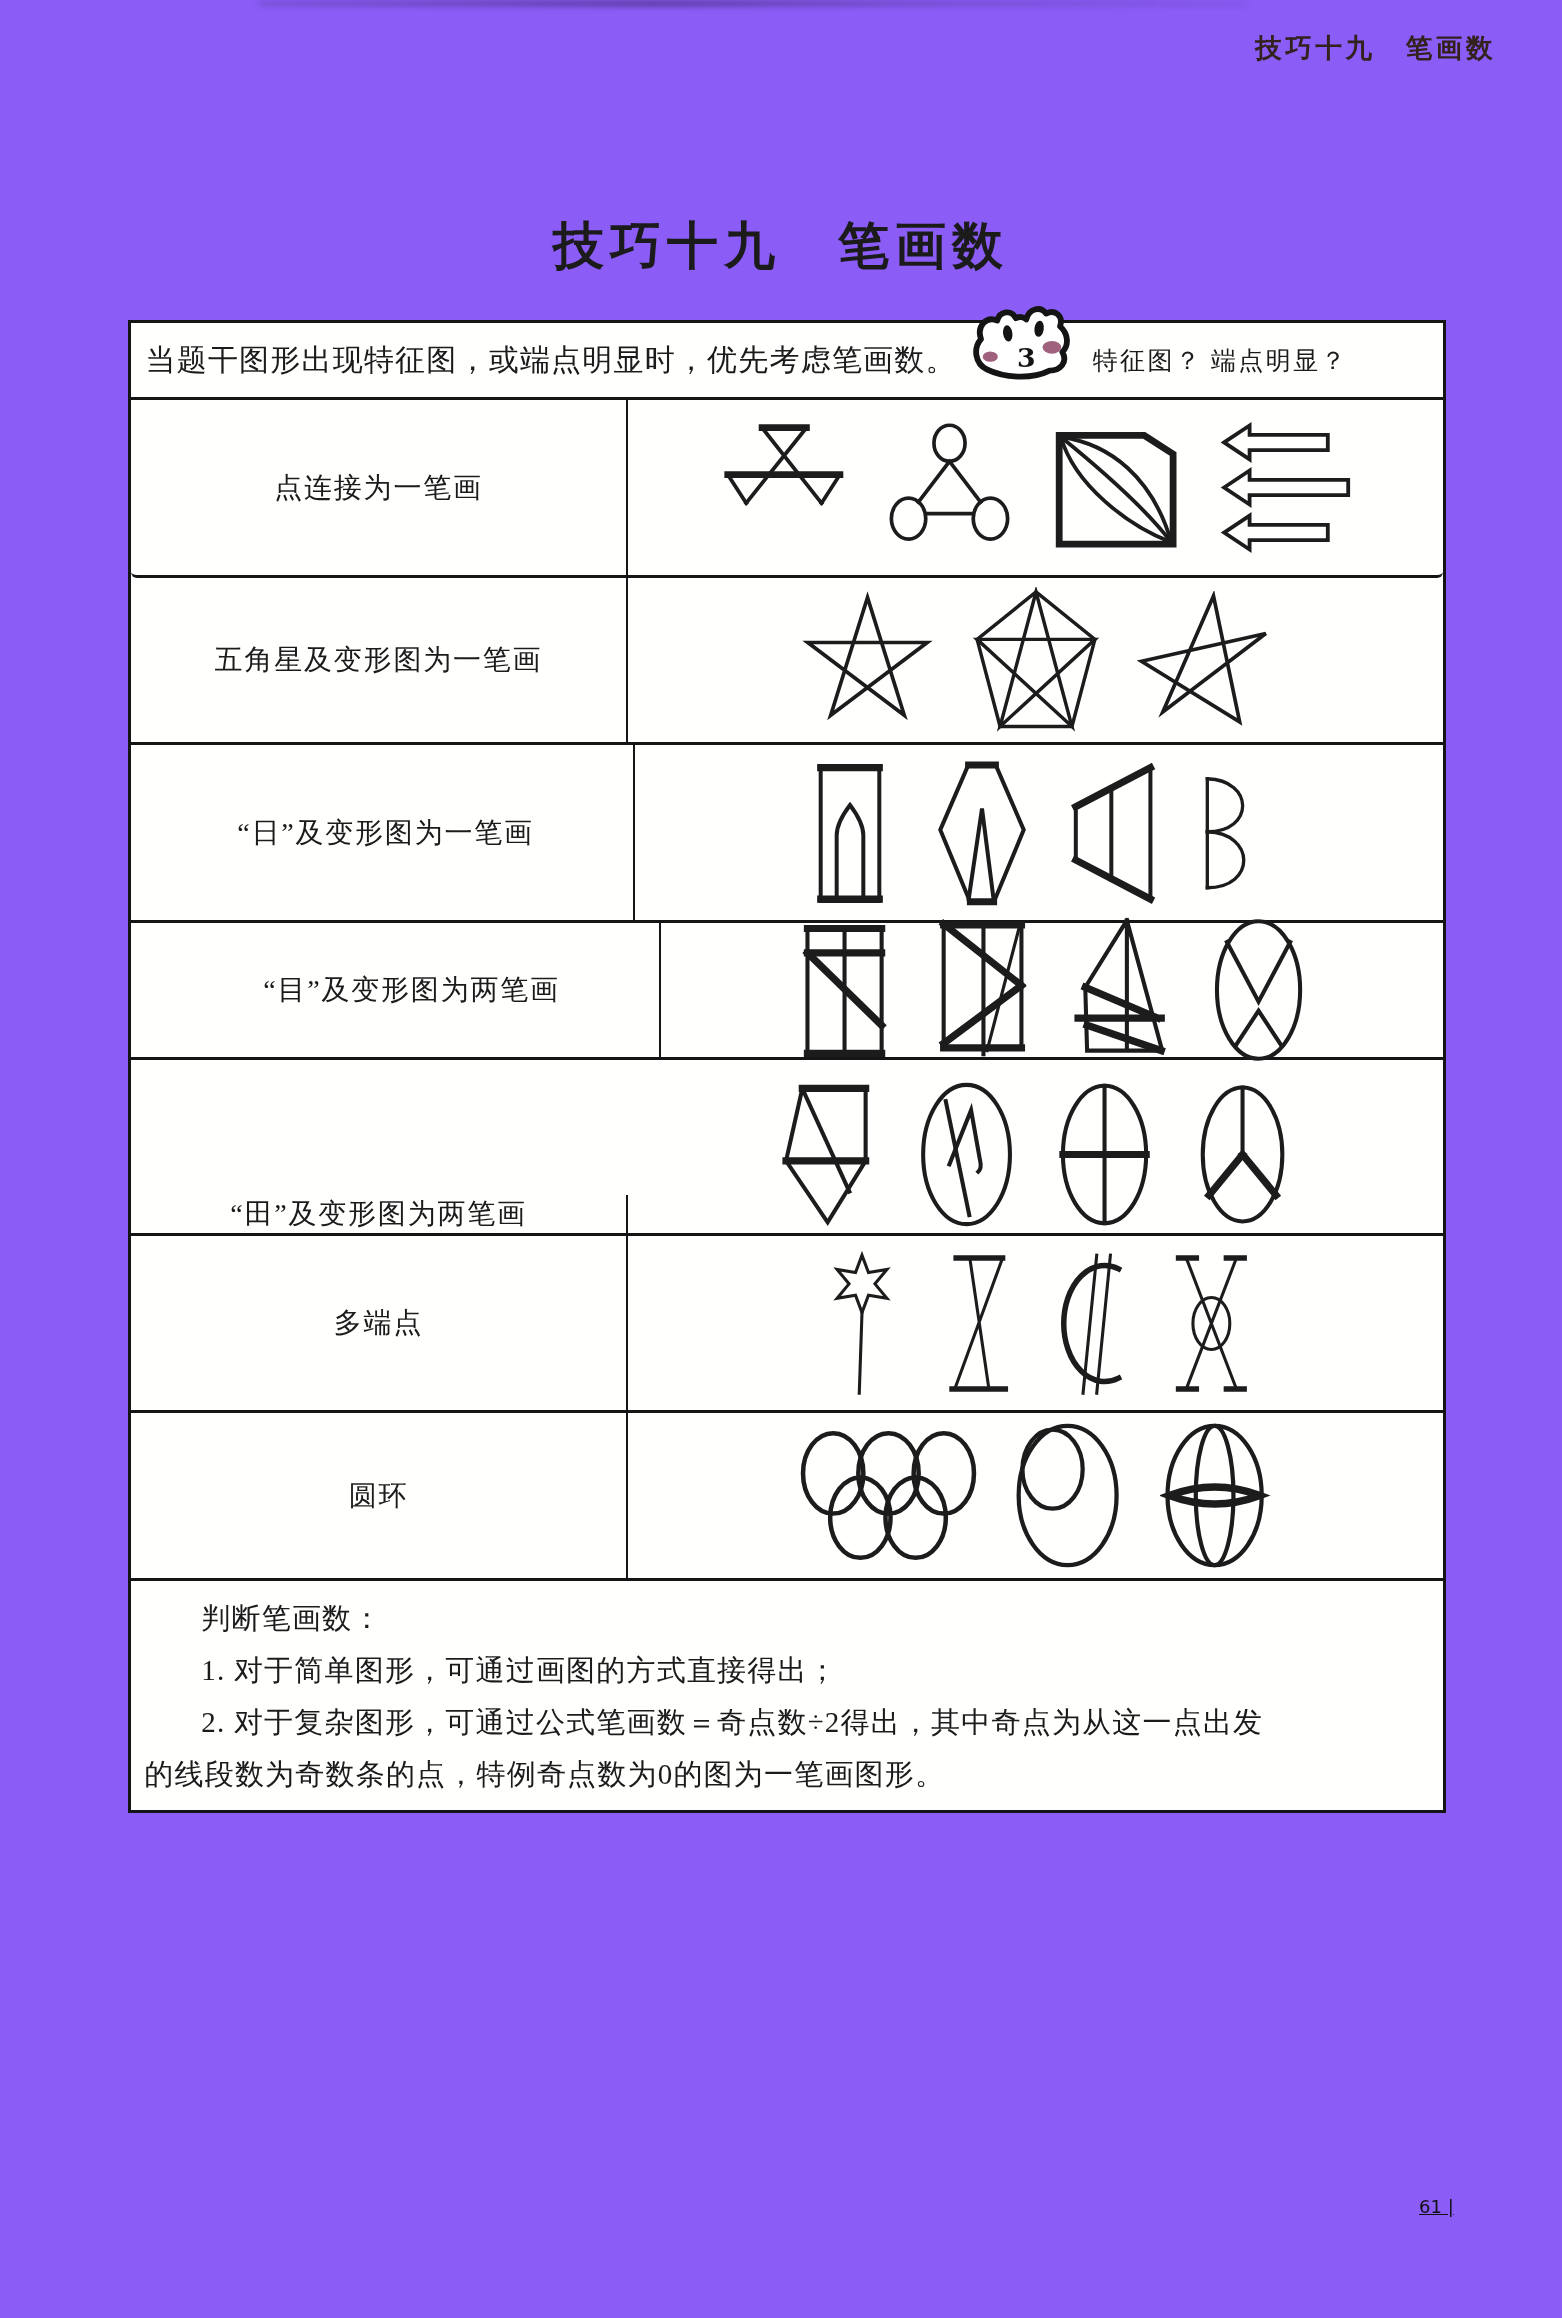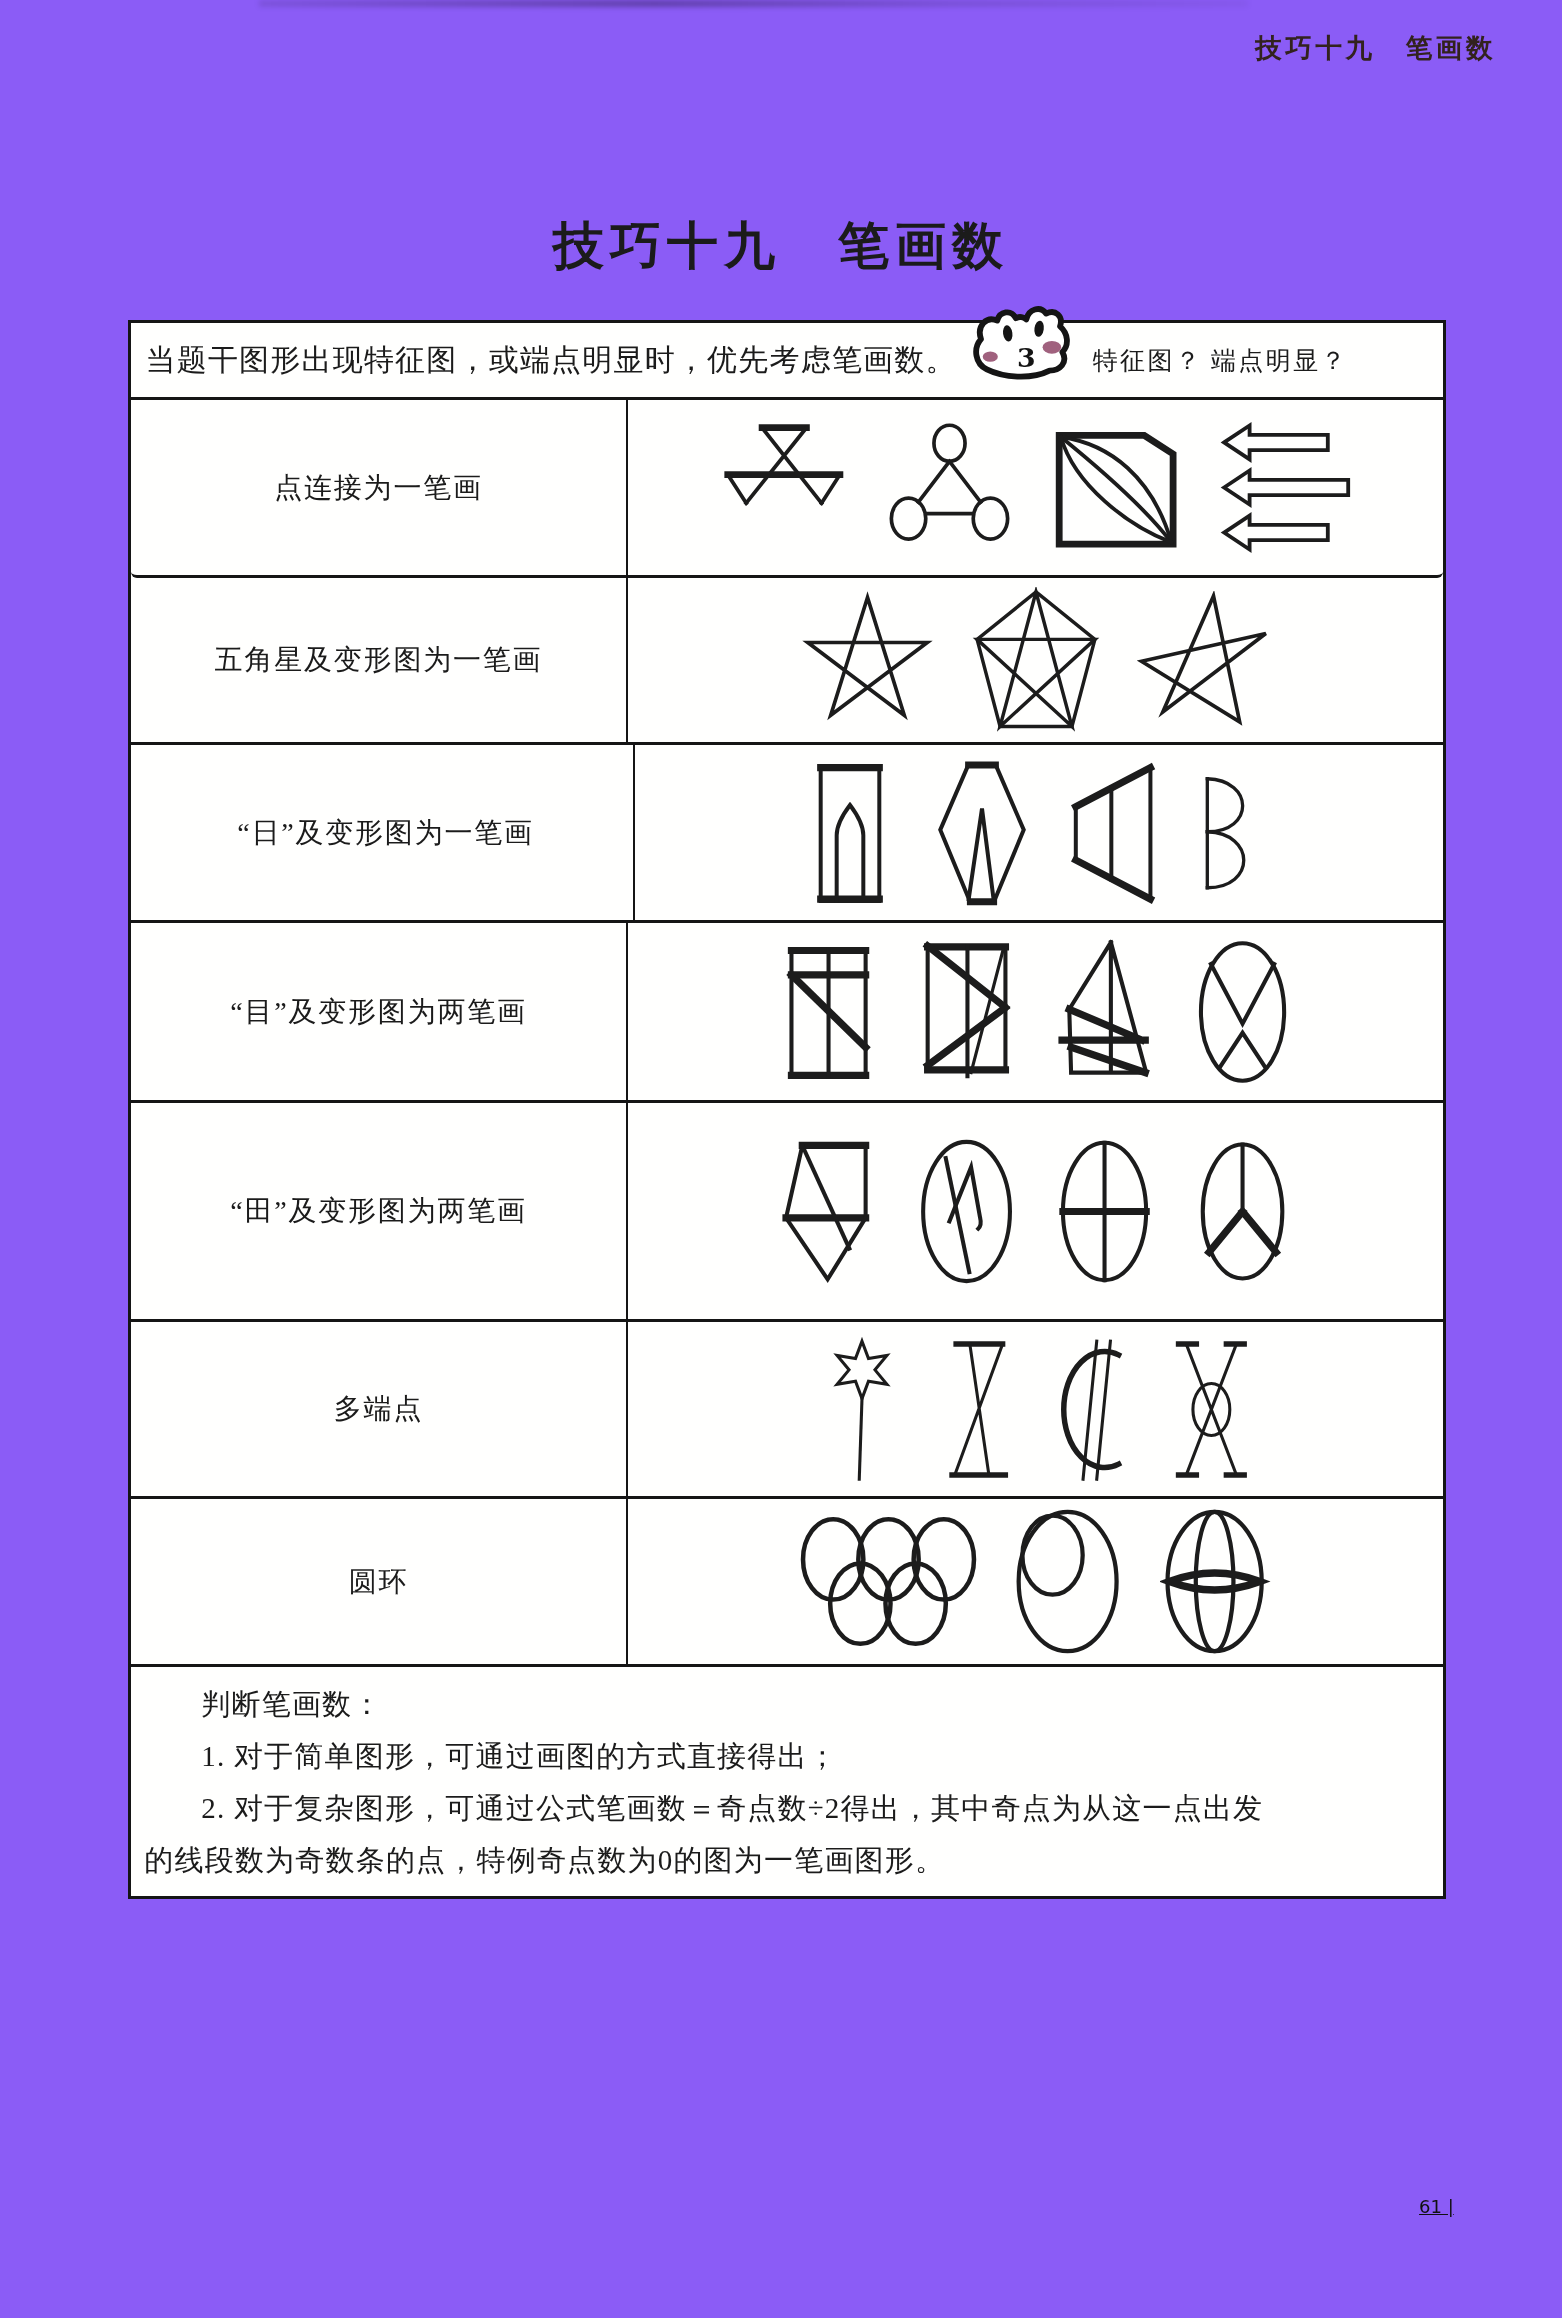--- a/index.html
+++ b/index.html
@@ -134,21 +134,21 @@
           <path d="M52,34 V138"></path>
         </svg>
         <svg class="fig" width="81" height="151" viewBox="0 0 110 170">
           <path d="M14,12 V160"></path>
           <path d="M14,12 C78,14 78,84 14,84"></path>
           <path d="M14,84 C80,86 80,160 14,160"></path>
         </svg>
       </div>
     </div>
 
-    <div class="t-row" style="height:180px;">
+    <div class="t-row" style="height:137px;padding-left:33px;">
       <div class="label-cell">
         <span>“目”及变形图为两笔画</span>
       </div>
       <div class="fig-cell">
         <svg class="fig" width="104" height="154" viewBox="0 0 115 170">
           <path d="M16,16 H98 V156 H16 Z"></path>
           <path class="bold" d="M16,17 H98 M16,155 H98 M16,44 H98"></path>
           <path d="M57,16 V156"></path>
           <path class="bold" d="M16,44 L98,124"></path>
         </svg>
@@ -164,21 +164,21 @@
           <path class="bold" d="M18,82 L98,116 M10,116 H102 M20,124 L102,152"></path>
         </svg>
         <svg class="fig" width="104" height="154" viewBox="0 0 115 170">
           <ellipse cx="57" cy="85" rx="46" ry="76"></ellipse>
           <path d="M22,32 L57,98 L92,32"></path>
           <path d="M32,146 L57,108 L82,146"></path>
         </svg>
       </div>
     </div>
 
-    <div class="t-row" style="height:219px;">
+    <div class="t-row" style="height:176px;align-items:flex-end;">
       <div class="label-cell">
         <span>“田”及变形图为两笔画</span>
       </div>
       <div class="fig-cell">
         <svg class="fig" width="104" height="157" viewBox="0 0 115 170">
           <path class="bold" d="M28,12 H98 M10,92 H98"></path>
           <path d="M28,12 L10,92 M98,12 V92"></path>
           <path d="M10,92 L56,160 L98,92"></path>
           <path d="M28,12 L80,126"></path>
         </svg>

